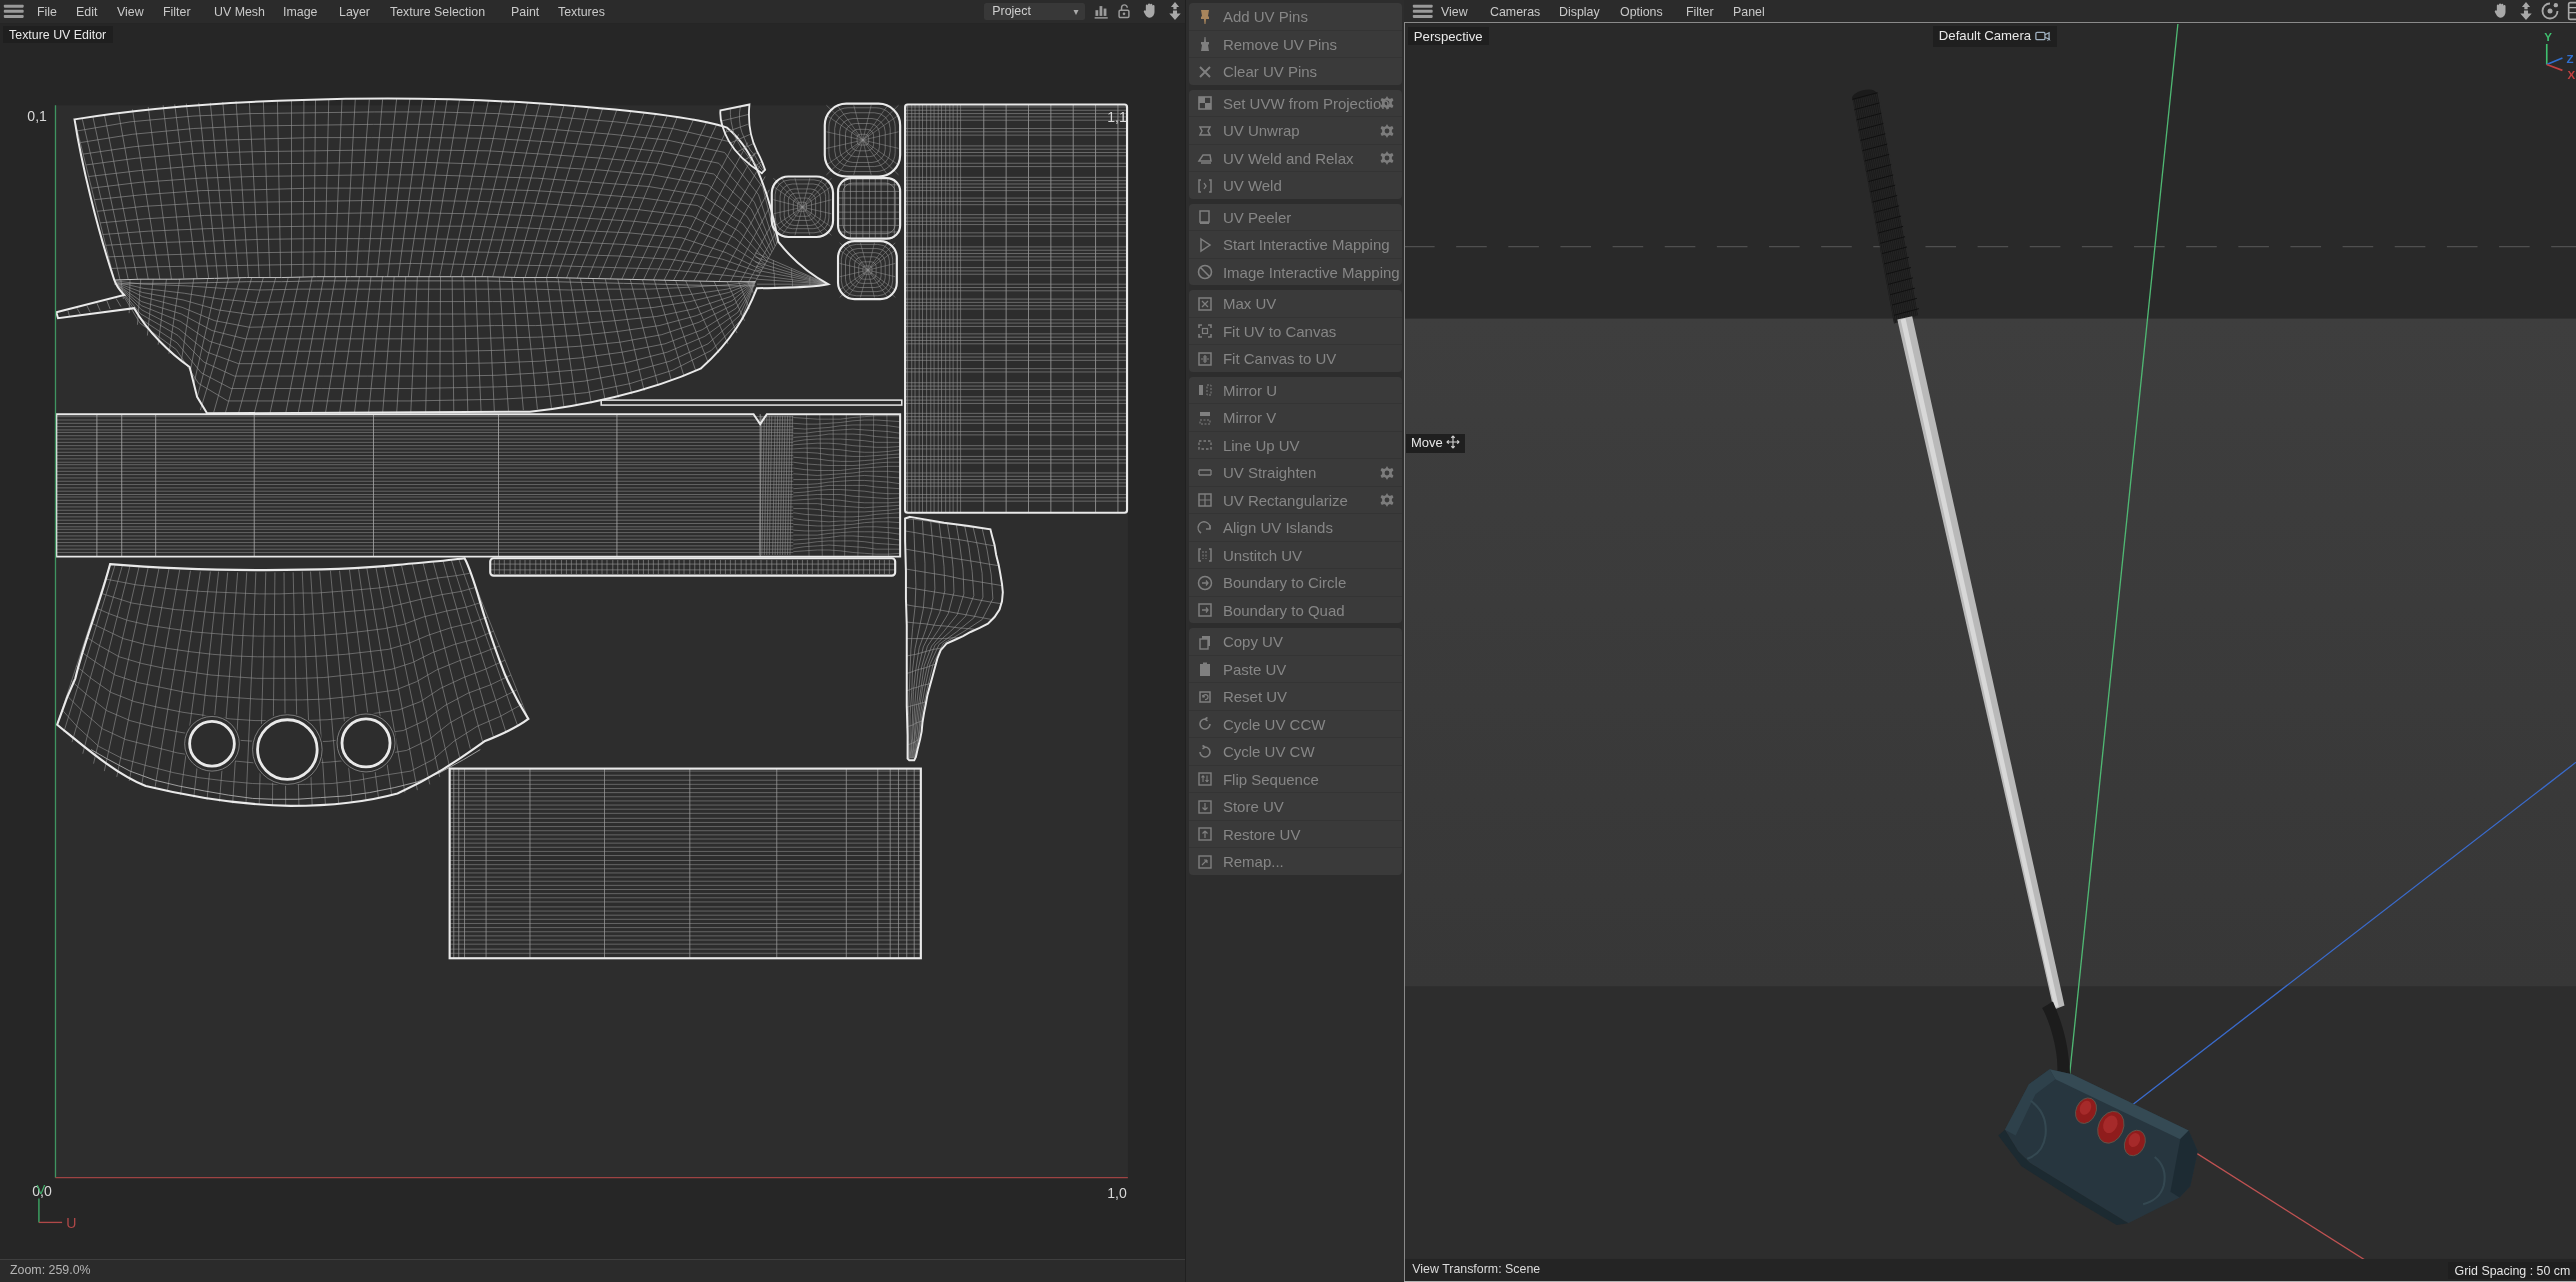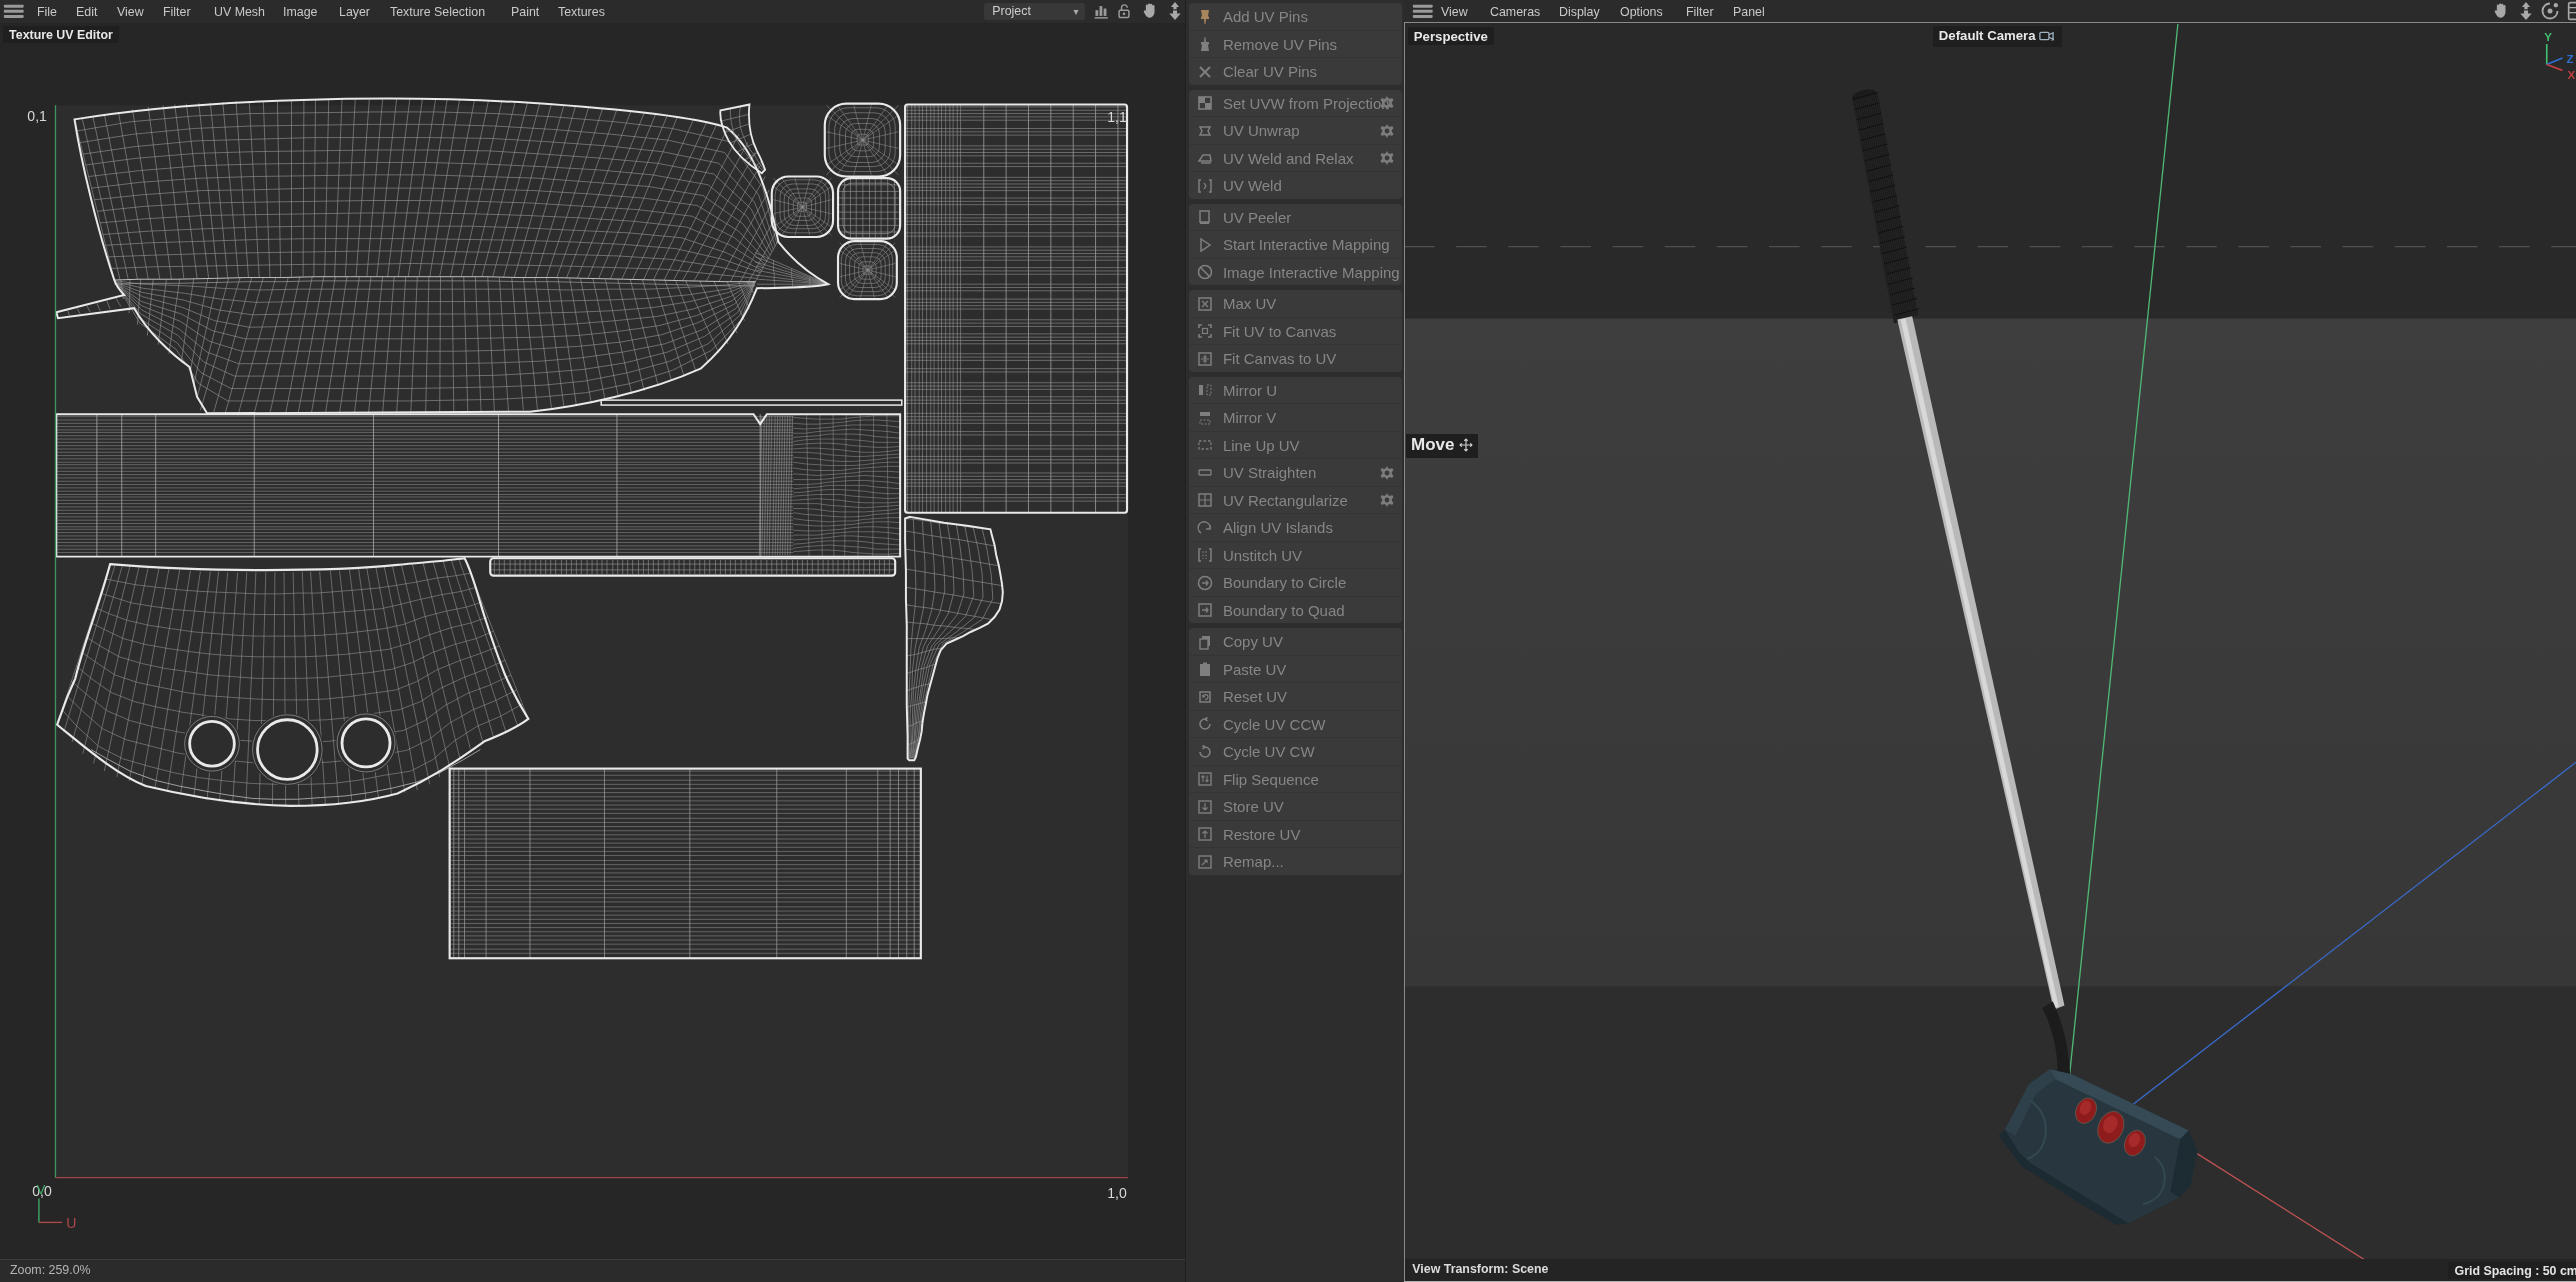--- a/index.html
+++ b/index.html
@@ -10,21 +10,21 @@
 #projarr{float:right;margin-right:6.6px;color:#aaa;font-size:10px}
 #palette{position:absolute;left:1185px;top:0;width:219px;height:1283px;background:#2d2d2d;border-left:0.8px solid #202020;box-sizing:border-box}
 .pblock{margin:3.3px 2.5px 5px 3.3px;background:#3a3a3a;border-radius:4.1px;overflow:hidden}
 .pblock:first-child{margin-top:3.3px}
 .prow{position:relative;height:26.5px;border-top:0.8px solid #343434;display:flex;align-items:center}
 .prow:first-child{border-top:none}
 .picon{width:18px;height:18px;margin-left:6.6px;display:inline-block}
 .plbl{margin-left:9px;font-size:15px;color:#868686;white-space:nowrap;letter-spacing:0px}
 .gear{position:absolute;right:4.1px;top:3.3px}
 .badge{position:absolute;background:#1f1f1f;color:#e8e8e8;white-space:nowrap}
-.bold{font-weight:bold}
+.bold{font-weight:normal}
 #bbl{position:absolute;left:0;top:1259px;width:1185px;height:23px;background:#2b2b2b;border-top:0.8px solid #3e3e3e;font-size:12.4px;line-height:21.5px}
 #bbr{position:absolute;left:1404px;top:1259px;width:1331px;height:21.5px;background:#242424;font-size:12.4px;line-height:21.5px}
 </style></head>
 <body>
 <div id="root">
 <svg id="uvsvg" width="1185" height="1283" viewBox="0 0 1431 1549" style="position:absolute;left:0;top:0">
       <rect x="0" y="28" width="1431" height="1493" fill="#262626"></rect>
       <rect x="67" y="127" width="1295" height="1295" fill="#2d2d2d"></rect>
       <g>
         <path d="M90,144L138,338" fill="none" stroke="#969696" stroke-width="0.75"></path>
@@ -1117,21 +1117,21 @@
         </div>
       </div>
     </div>
 <div class="badge bold" style="left:2.5px;top:26px;font-size:12.4px;padding:1.7px 6.6px">Texture UV Editor</div>
     <div class="badge bold" style="left:1408px;top:27px;font-size:13.2px;padding:1.7px 5.8px">Perspective</div>
     <div class="badge bold" style="left:1933px;top:26px;font-size:13.2px;padding:1.7px 5.8px">Default Camera <span style="vertical-align:-2.5px"><svg width="16.6" height="13.2" viewBox="0 0 20 16">
           <rect x="1" y="4" width="11" height="9" rx="1.5" fill="none" stroke="#9fb0c0" stroke-width="1.6"></rect>
           <path d="M12,7 L17,4.5 L17,12.5 L12,10" fill="none" stroke="#9fb0c0" stroke-width="1.6"></path>
           <path d="M15,14 l3,-2 M18,13.8 l-1.2,-2.4" stroke="#9fb0c0" stroke-width="1.2"></path>
         </svg></span></div>
-    <div class="badge bold" style="left:1406px;top:434px;font-size:17px;padding:0.8px 5px">Move <span style="vertical-align:-2.5px"><svg width="14" height="14" viewBox="0 0 17 17">
+    <div class="badge bold" style="left:1406px;top:434px;font-size:13px;padding:0.8px 5px">Move <span style="vertical-align:-2.5px"><svg width="14" height="14" viewBox="0 0 17 17">
           <path d="M8.5,1 L8.5,16 M1,8.5 L16,8.5 M8.5,1 L6.5,3.4 M8.5,1 L10.5,3.4 M8.5,16 L6.5,13.6 M8.5,16 L10.5,13.6 M1,8.5 L3.4,6.5 M1,8.5 L3.4,10.5 M16,8.5 L13.6,6.5 M16,8.5 L13.6,10.5" stroke="#cfcfcf" stroke-width="1.4" fill="none"></path>
         </svg></span></div>
     <div id="bbl"><span style="margin-left:10px;color:#b5b5b5">Zoom: 259.0%</span></div>
     <div id="bbr"><span class="bold" style="margin-left:8.3px;color:#dcdcdc">View Transform: Scene</span></div>
     <div class="badge bold" style="left:2448px;top:1262px;font-size:12.4px;padding:1.7px 6.6px;color:#e4e4e4">Grid Spacing : 50 cm</div>
     <div style="position:absolute;left:1404px;top:22.4px;width:1172px;height:0.8px;background:#8a8a8a"></div>
     <div style="position:absolute;left:1404px;top:22.4px;width:0.8px;height:1259px;background:#8a8a8a"></div>
     <div style="position:absolute;left:1404px;top:1281px;width:1172px;height:1.7px;background:#b0b0b0"></div>
     <svg width="50" height="66" viewBox="0 0 60 80" style="position:absolute;left:2530px;top:25px">
       <text x="17" y="19" fill="#3fbf6f" font-size="14" font-weight="bold" font-family="Liberation Sans, sans-serif">Y</text>

